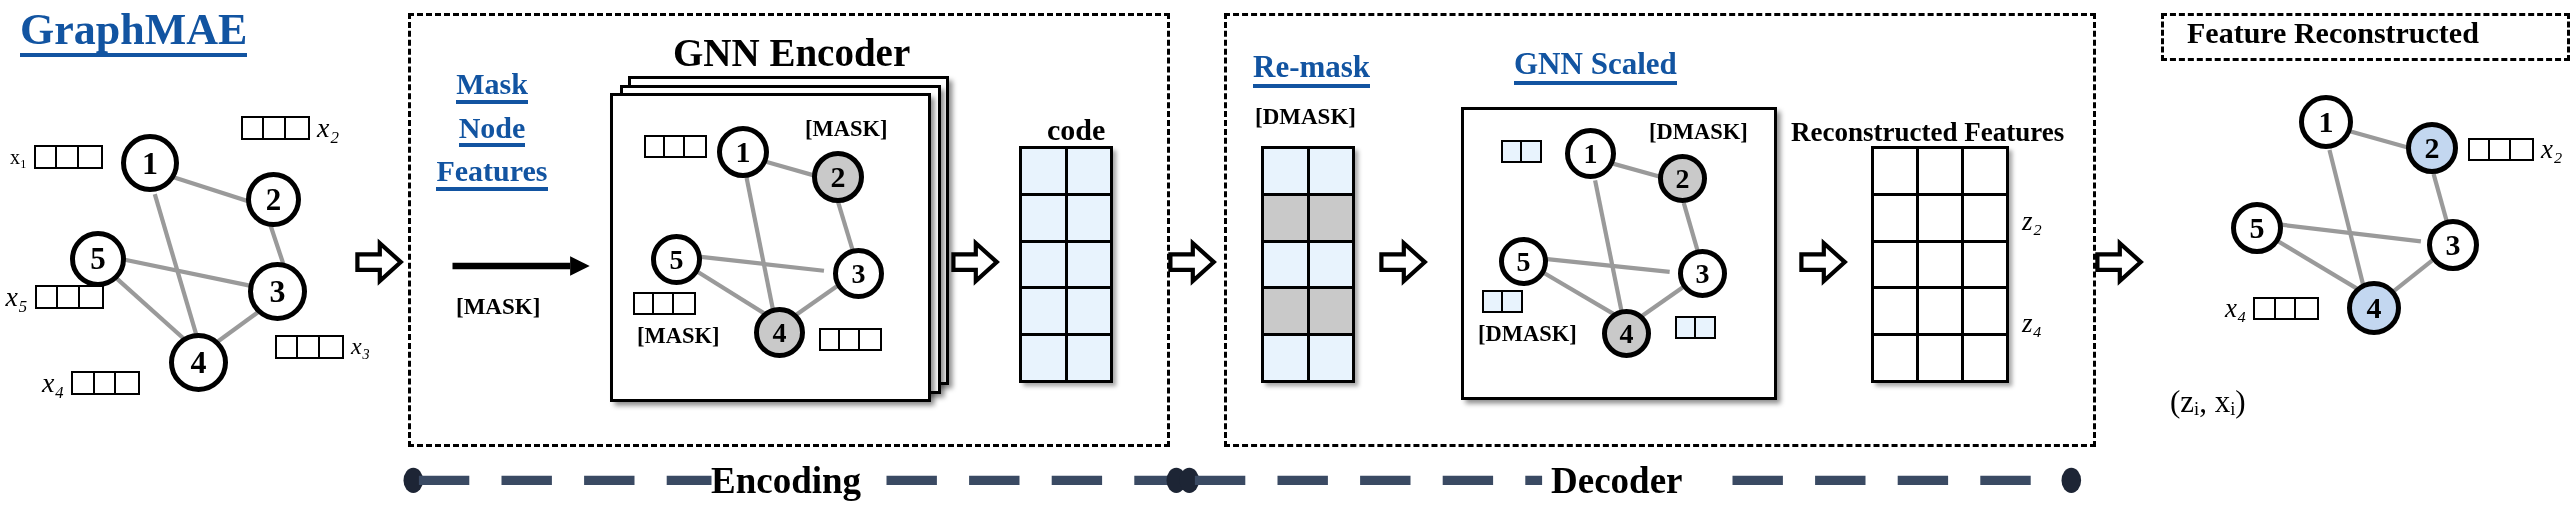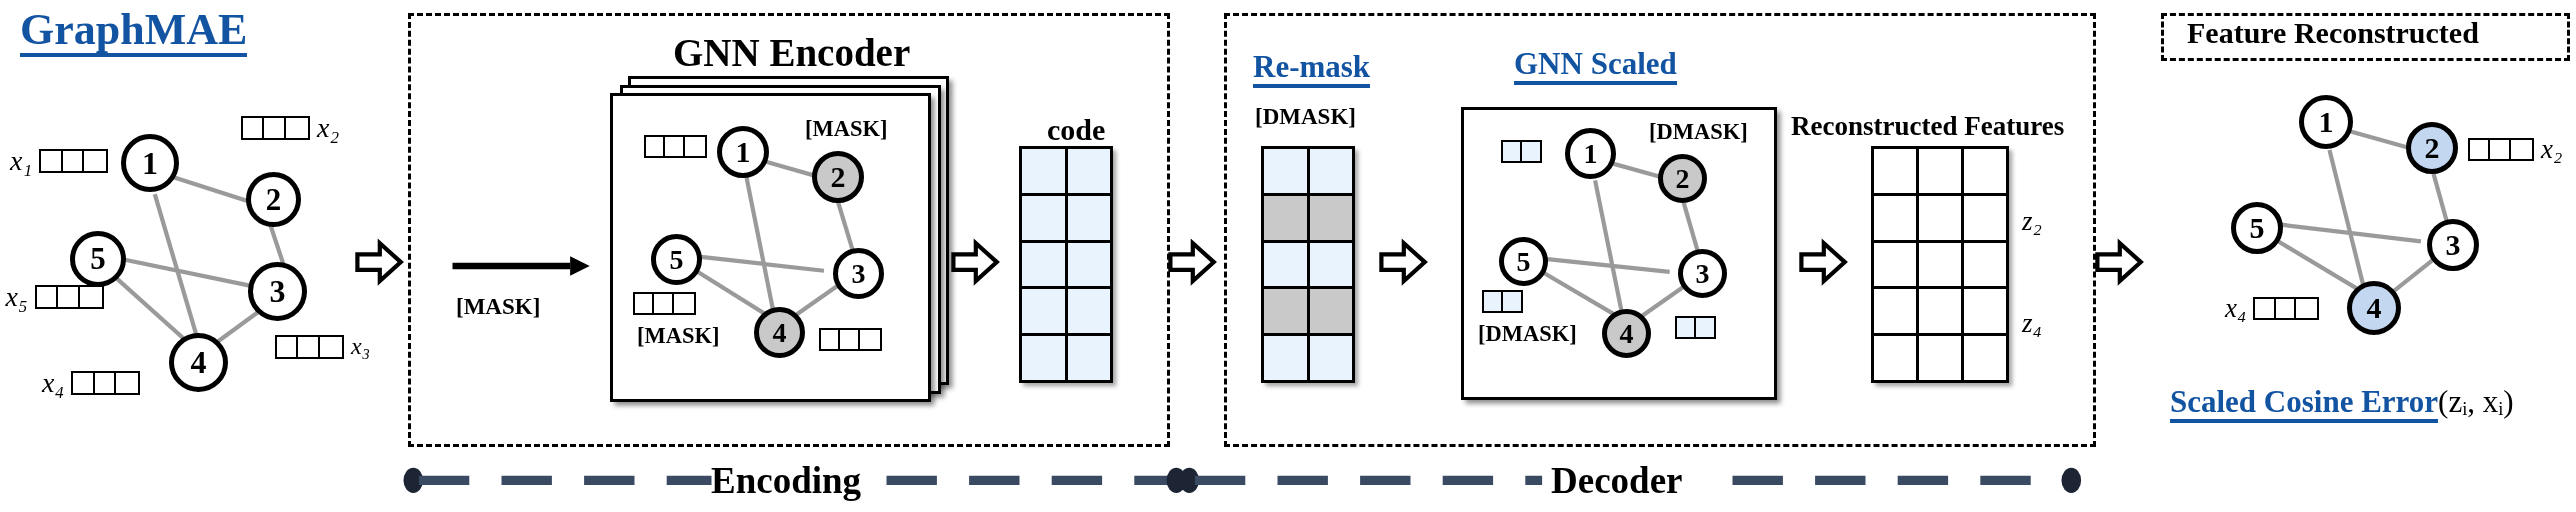--- a/index.html
+++ b/index.html
@@ -66,21 +66,21 @@
       <span>3</span>
     </div>
   <div class="node" style="left:169px;top:227px;width:59px;height:59px;font-size:32px;">
       <span>4</span>
     </div>
   <div class="node" style="left:70px;top:125px;width:56px;height:56px;font-size:31px;">
       <span>5</span>
     </div>
 
   <div class="lbl" style="left:10px;top:39px;display:flex;align-items:center;gap:7px;">
-    <span style="font-size:28px;font-style:italic;">x₁</span>
+    <span style="font-size:20px;">x₁</span>
     <span class="fbox" style="position:relative;width:69px;height:24px;">
         <i style="width:33%"></i>
         <i style="width:33%"></i>
         <i style="width:34%"></i>
       </span>
   </div>
 
   <div class="lbl" style="left:241px;top:5.6px;display:flex;align-items:center;gap:7px;">
     <span class="fbox" style="position:relative;width:69px;height:24px;">
         <i style="width:33%"></i>
@@ -118,20 +118,23 @@
   </div>
 </div>
 
 <svg class="abs" width="49" height="49" style="left:356px;top:239px;" viewBox="0 0 70 70">
   <polygon points="2,22 34,22 34,6 64,33 34,60 34,44 2,44" fill="#fff" stroke="#000" stroke-width="6" stroke-linejoin="miter"></polygon>
 </svg>
 
 <div class="dashbox" style="left:408px;top:12.7px;width:756px;height:428px;"></div>
 
 <div class="abs lbl" style="left:425px;top:62px;font-size:30px;text-align:center;width:134px;line-height:1.45;">
+  <div><span class="blue ul">Mask</span></div>
+  <div><span class="blue ul">Node</span></div>
+  <div><span class="blue ul">Features</span></div>
 </div>
 
 <svg class="abs" width="141" height="28" style="left:452px;top:252px;" viewBox="0 0 200 40">
   <line x1="0" y1="20" x2="168" y2="20" stroke="#000" stroke-width="9"></line>
   <polygon points="168,6 196,20 168,34" fill="#000"></polygon>
 </svg>
 <div class="abs lbl blk" style="left:456px;top:294px;font-size:23px;">[MASK]</div>
 
 <div class="abs lbl blk" style="left:673px;top:30px;font-size:39px;">GNN Encoder</div>
 
@@ -295,21 +298,21 @@
   <span class="fbox bluecell" style="left:211px;top:206px;width:41px;height:22.5px;">
       <i style="width:50%"></i>
       <i style="width:50%"></i>
     </span>
 </div>
 
 <svg class="abs" width="49" height="49" style="left:1800px;top:239px;" viewBox="0 0 70 70">
   <polygon points="2,22 34,22 34,6 64,33 34,60 34,44 2,44" fill="#fff" stroke="#000" stroke-width="6" stroke-linejoin="miter"></polygon>
 </svg>
 
-<div class="abs lbl blk" style="left:1791px;top:111px;font-size:27px;">Reconstructed Features</div>
+<div class="abs lbl blk" style="left:1791px;top:117px;font-size:27px;">Reconstructed Features</div>
 <div class="matrix" style="left:1871px;top:146px;width:138px;height:237px;">
   <div class="r">
       <span class="cwhite"></span>
       <span class="cwhite"></span>
       <span class="cwhite"></span>
     </div>
   <div class="r">
       <span class="cwhite"></span>
       <span class="cwhite"></span>
       <span class="cwhite"></span>
@@ -379,21 +382,20 @@
     <span style="font-size:27px;font-style:italic;">x₄</span>
     <span class="fbox" style="position:relative;width:66px;height:22.5px;">
         <i style="width:33%"></i>
         <i style="width:33%"></i>
         <i style="width:34%"></i>
       </span>
   </div>
 </div>
 
 <div class="abs lbl" style="left:2170px;top:384px;font-size:31px;display:flex;align-items:baseline;">
-  <span class="blue ul">Scaled Cosine Error</span>
     <span class="blk" style="font-weight:normal;font-size:31px;">(zᵢ, xᵢ)</span>
 </div>
 
 <svg class="abs" width="789" height="49" style="left:401px;top:458px;" viewBox="0 0 1120 70">
   <ellipse cx="14" cy="32" rx="14" ry="18" fill="#1d2535"></ellipse>
   <line x1="22" y1="32" x2="440" y2="32" stroke="#3a4a63" stroke-width="13" stroke-dasharray="72 46"></line>
   <line x1="690" y1="32" x2="1096" y2="32" stroke="#3a4a63" stroke-width="13" stroke-dasharray="72 46"></line>
   <ellipse cx="1104" cy="32" rx="14" ry="18" fill="#1d2535"></ellipse>
 </svg>
 <div class="abs lbl blk" style="left:711px;top:459px;font-size:37px;">Encoding</div>

